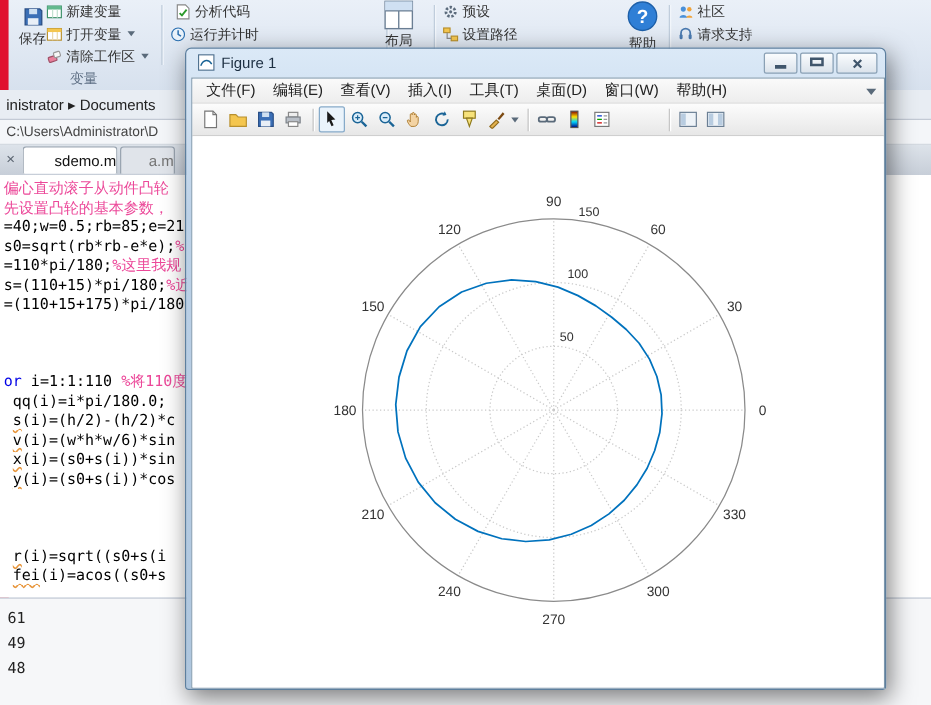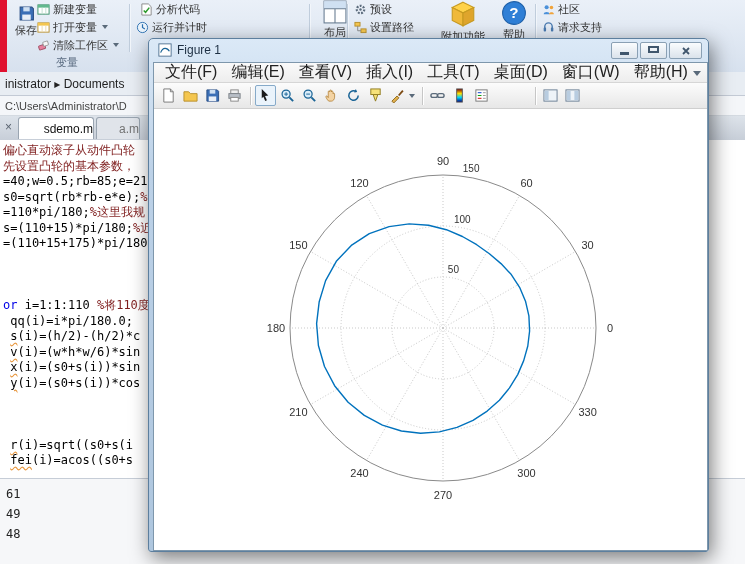--- a/index.html
+++ b/index.html
@@ -29,21 +29,21 @@
            background:linear-gradient(#dde3ea,#c7ced8);border-bottom:1px solid #9aa5b1;}
   .tab-close{position:absolute;left:5px;top:4px;font-size:12px;color:#5a6470;cursor:default;}
   .tab{position:absolute;top:1px;height:22px;line-height:22px;text-align:right;font-size:12px;
        border:1px solid #9aa5b1;border-bottom:none;border-radius:3px 3px 0 0;box-sizing:border-box;}
   .tab.active{left:18px;width:76px;background:#ffffff;color:#111;}
   .tab.idle{left:96px;width:44px;background:#e0e4ea;color:#737373;}
   
   .editor{position:absolute;left:0;top:140px;width:745px;height:338px;background:#ffffff;
           font-family:"DejaVu Sans Mono",monospace;font-size:12px;padding:3px 0 0 3px;box-sizing:border-box;overflow:hidden;}
   .code-line{height:15.5px;line-height:15.5px;white-space:pre;}
-  .tk-com{color:#7f1d1d;}
+  .tk-com{color:#ec4899;}
   .tk-code{color:#000;text-align:right;}
   .tk-key{color:#0000e6;}
   .tk-warn{color:#000;text-decoration:underline wavy #e8963c;text-underline-offset:2px;}
   
   .output{position:absolute;left:0;top:478px;width:745px;height:86px;background:#f6f7f9;
           border-top:1px solid #c6cdd7;font-family:"DejaVu Sans Mono",monospace;font-size:12px;color:#222;
           padding:5px 0 0 6px;box-sizing:border-box;}
   .out-line{height:20px;line-height:20px;}
   
   .figwin{position:absolute;left:148px;top:38px;width:561px;height:514px;
@@ -57,21 +57,21 @@
   .wbtn{width:27px;height:17px;background:linear-gradient(#fafcfe,#dbe3eb);
         border:1px solid #8aa0b4;border-radius:2px;box-sizing:border-box;display:flex;align-items:flex-start;justify-content:center;}
   .wbtn-close{width:33px;}
   .g-min{width:9px;height:3px;background:#40566c;margin-top:9px;}
   .g-max{width:9px;height:7px;border:2px solid #40566c;margin-top:3px;box-sizing:border-box;width:11px;}
   
   .figclient{position:absolute;left:4px;top:23px;width:553px;height:487px;background:#fff;
              border:1px solid #7e97ac;box-sizing:content-box;}
   .figmenu{position:absolute;left:0;top:0;width:553px;height:20px;background:linear-gradient(#fafafa,#ededed);
            border-bottom:1px solid #d6d6d6;display:flex;align-items:center;padding-left:4px;box-sizing:border-box;}
-  .menu-item{padding:2px 7px;font-size:16px;color:#222;}
+  .menu-item{padding:2px 7px;font-size:12px;color:#222;}
   .menu-chevron{position:absolute;right:6px;top:8px;width:0;height:0;
                 border-left:4px solid transparent;border-right:4px solid transparent;border-top:5px solid #5a6a7a;}
   .figtb{position:absolute;left:0;top:20px;width:553px;height:26px;background:linear-gradient(#fcfcfc,#e7e7e7);
          border-bottom:1px solid #cfcfcf;display:flex;align-items:center;padding-left:4px;box-sizing:border-box;}
   .tb-btn{width:21px;height:21px;display:flex;align-items:center;justify-content:center;border-radius:2px;margin-right:1px;}
   .tb-btn.active{background:#eaf3fb;border:1px solid #86aac9;box-sizing:border-box;}
   .tb-sep{width:1px;height:18px;background:#c6c6c6;box-shadow:1px 0 0 #fff;margin:0 4px;}
   .tb-spacer{width:38px;}
   .figcanvas{position:absolute;left:0;top:46px;width:553px;height:441px;background:#fff;}
 </style>
@@ -146,21 +146,21 @@
             <circle cx="7" cy="7" r="5.5" fill="#eaf3fb" stroke="#2a6fb0"></circle>
             <path d="M7 3.5V7l2.5 1.5" fill="none" stroke="#2a6fb0" stroke-width="1.3"></path>
           </svg>
       </span>
       <span>运行并计时</span>
     </div>
 
 
     <div class="r-div" style="left:302px"></div>
 
-    <div class="r-big" style="left:308px;top:0;width:40px">
+    <div class="r-big" style="left:292px;top:0;width:40px">
       <span class="ric">
         <svg width="24" height="24" viewBox="0 0 22 22">
             <rect x="1" y="1" width="20" height="20" fill="#fff" stroke="#6b7f94"></rect>
             <rect x="1" y="1" width="20" height="7" fill="#cfe0f2"></rect>
             <path d="M1 8h20M11 8v13" stroke="#6b7f94"></path>
           </svg>
       </span>
       <span>布局</span>
     </div>
 
@@ -179,30 +179,20 @@
       <span class="ric">
         <svg width="13" height="13" viewBox="0 0 14 14">
             <rect x="1" y="1.5" width="5.5" height="4" fill="#f4c64f" stroke="#b8902e"></rect>
             <rect x="7.5" y="8.5" width="5.5" height="4" fill="#f4c64f" stroke="#b8902e"></rect>
             <path d="M4 5.5v5h3.5" fill="none" stroke="#888"></path>
           </svg>
       </span>
       <span>设置路径</span>
     </div>
 
-    <div class="r-big" style="left:428px;top:0;width:56px">
-      <span class="ric">
-        <svg width="28" height="28" viewBox="0 0 26 26">
-            <path d="M13 2l10 5-10 5L3 7z" fill="#ffd24a" stroke="#c79a20"></path>
-            <path d="M3 7v12l10 5V12z" fill="#f0b93a" stroke="#c79a20"></path>
-            <path d="M23 7v12l-10 5V12z" fill="#dfa52c" stroke="#c79a20"></path>
-          </svg>
-      </span>
-      <span>附加功能</span>
-    </div>
 
     <div class="r-big" style="left:487px;top:0;width:40px">
       <span class="ric">
         <svg width="26" height="26" viewBox="0 0 24 24">
             <circle cx="12" cy="12" r="10.5" fill="#2f7fd6" stroke="#1d5fa8"></circle>
             <text x="12" y="17" font-size="14" font-weight="bold" text-anchor="middle" fill="#fff" font-family="Liberation Sans, sans-serif">?</text>
           </svg>
       </span>
       <span>帮助</span>
     </div>

